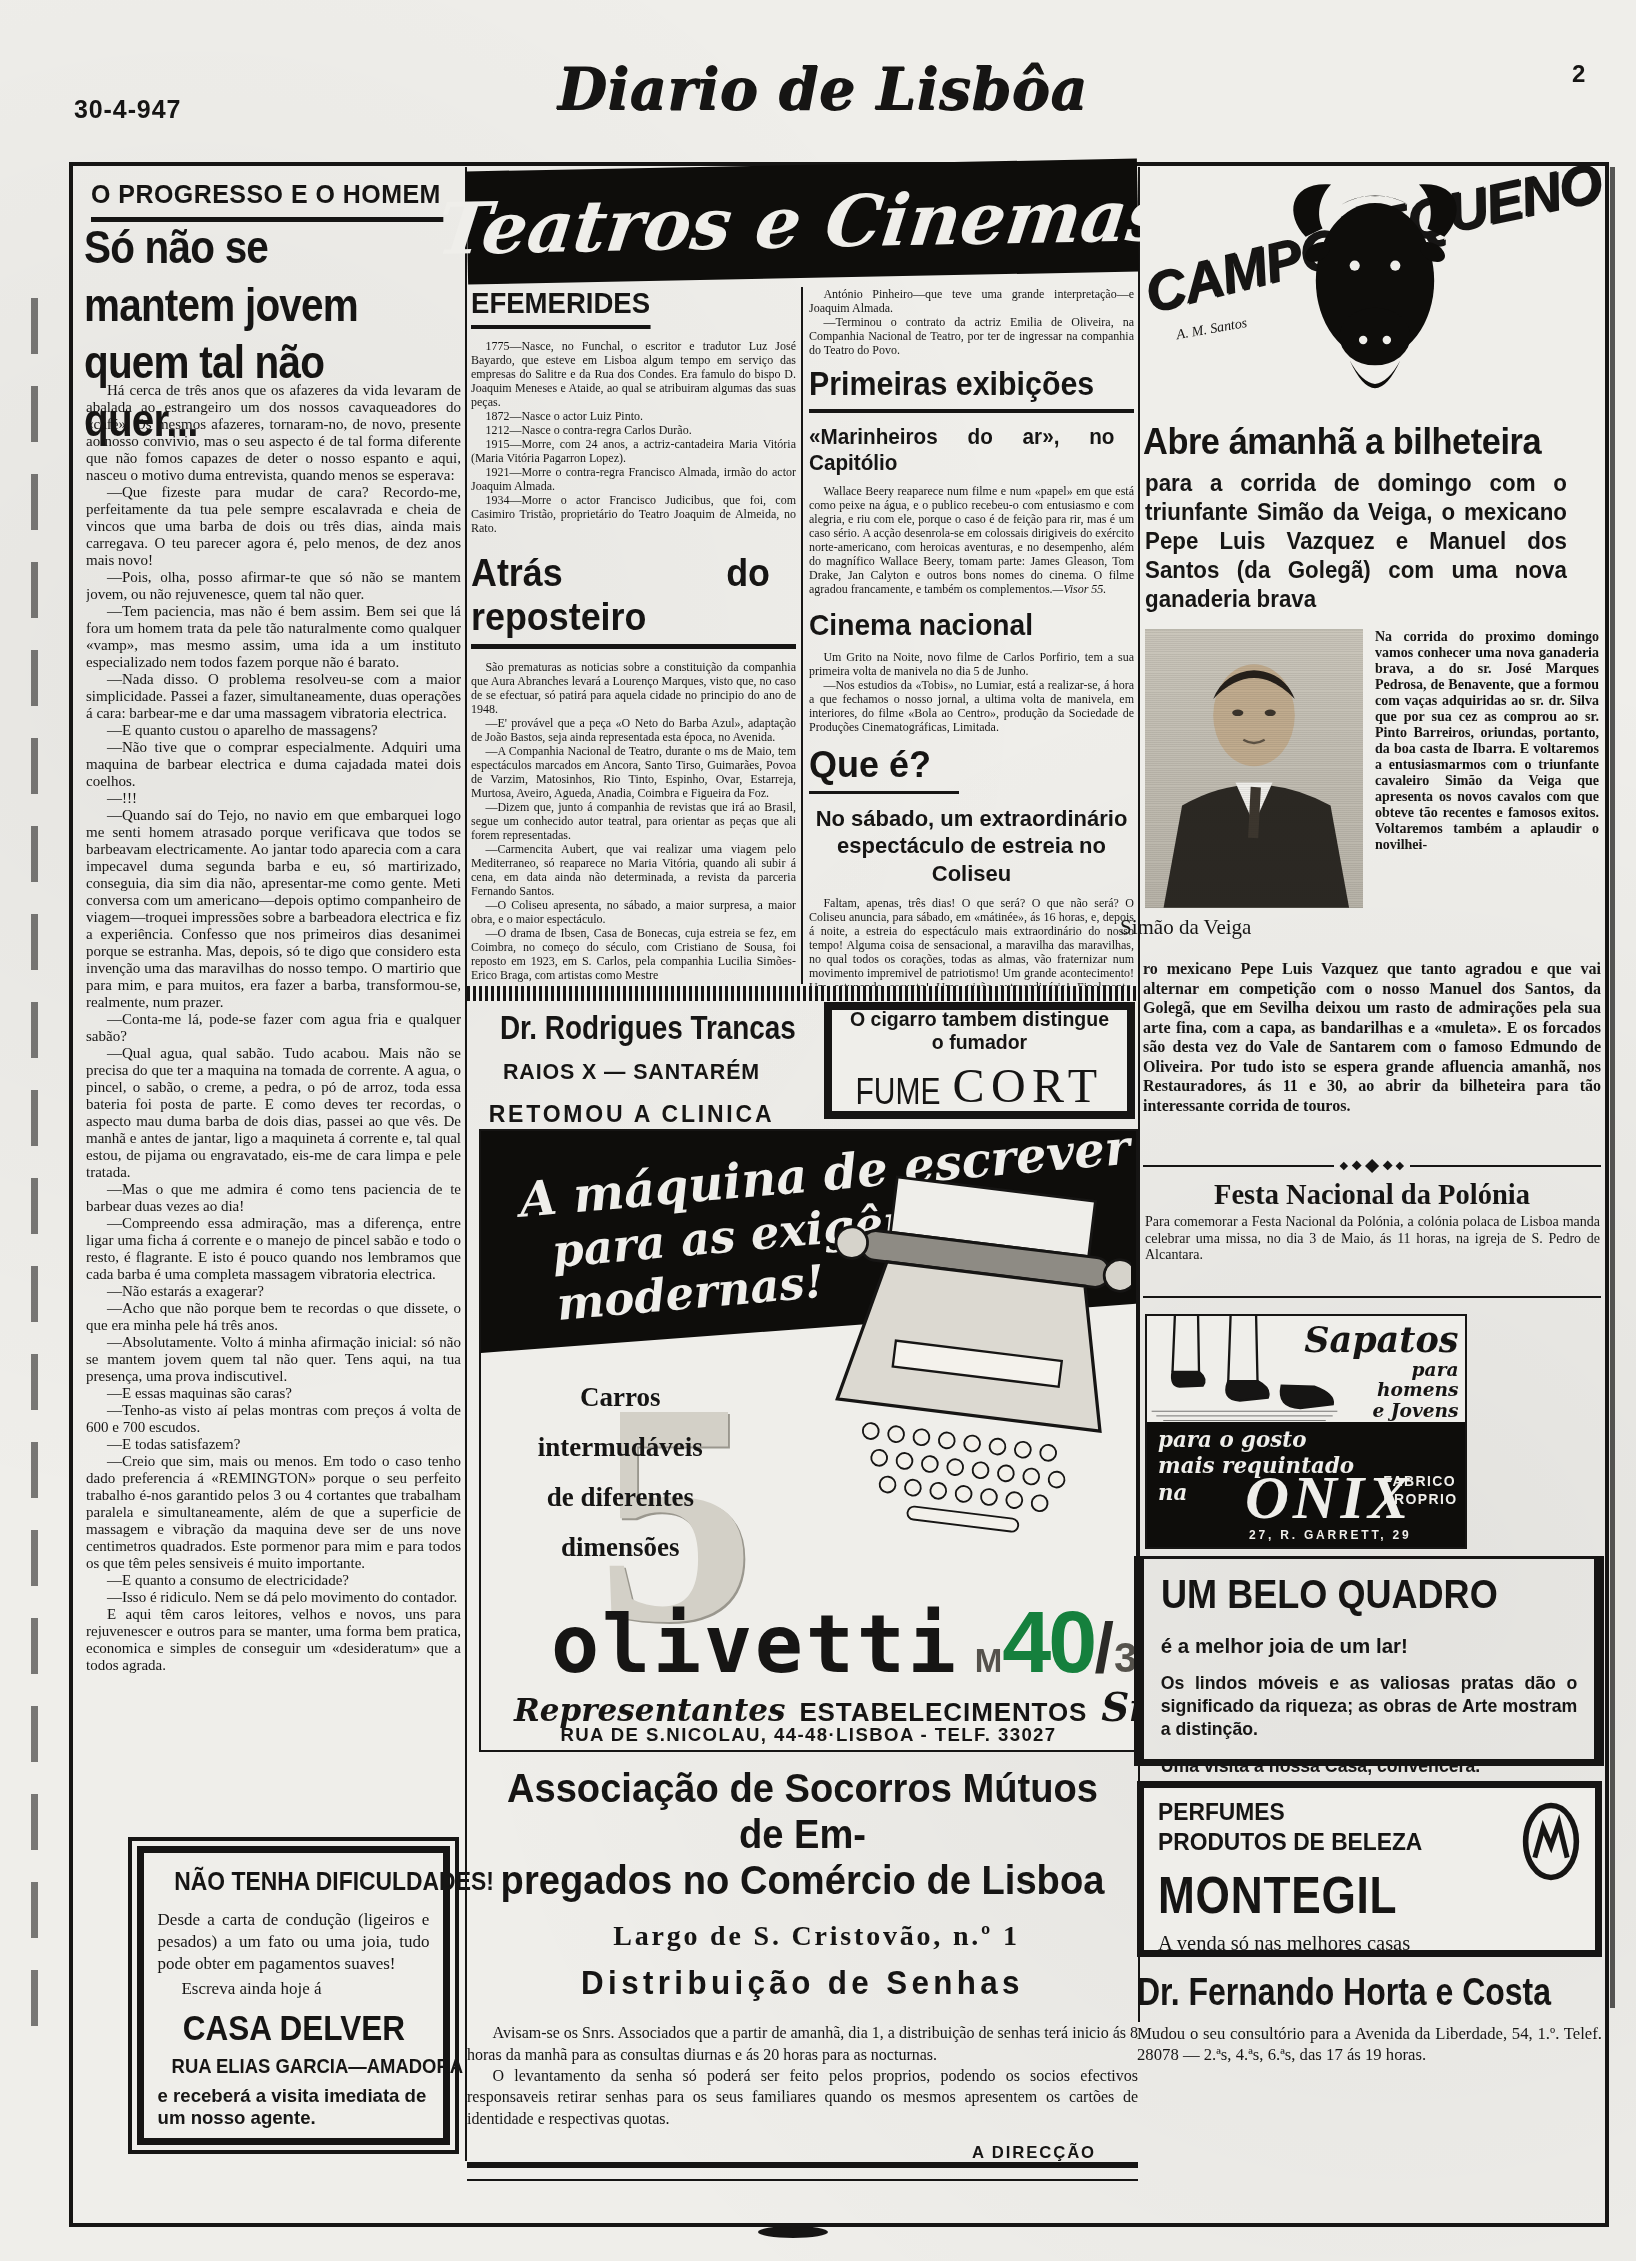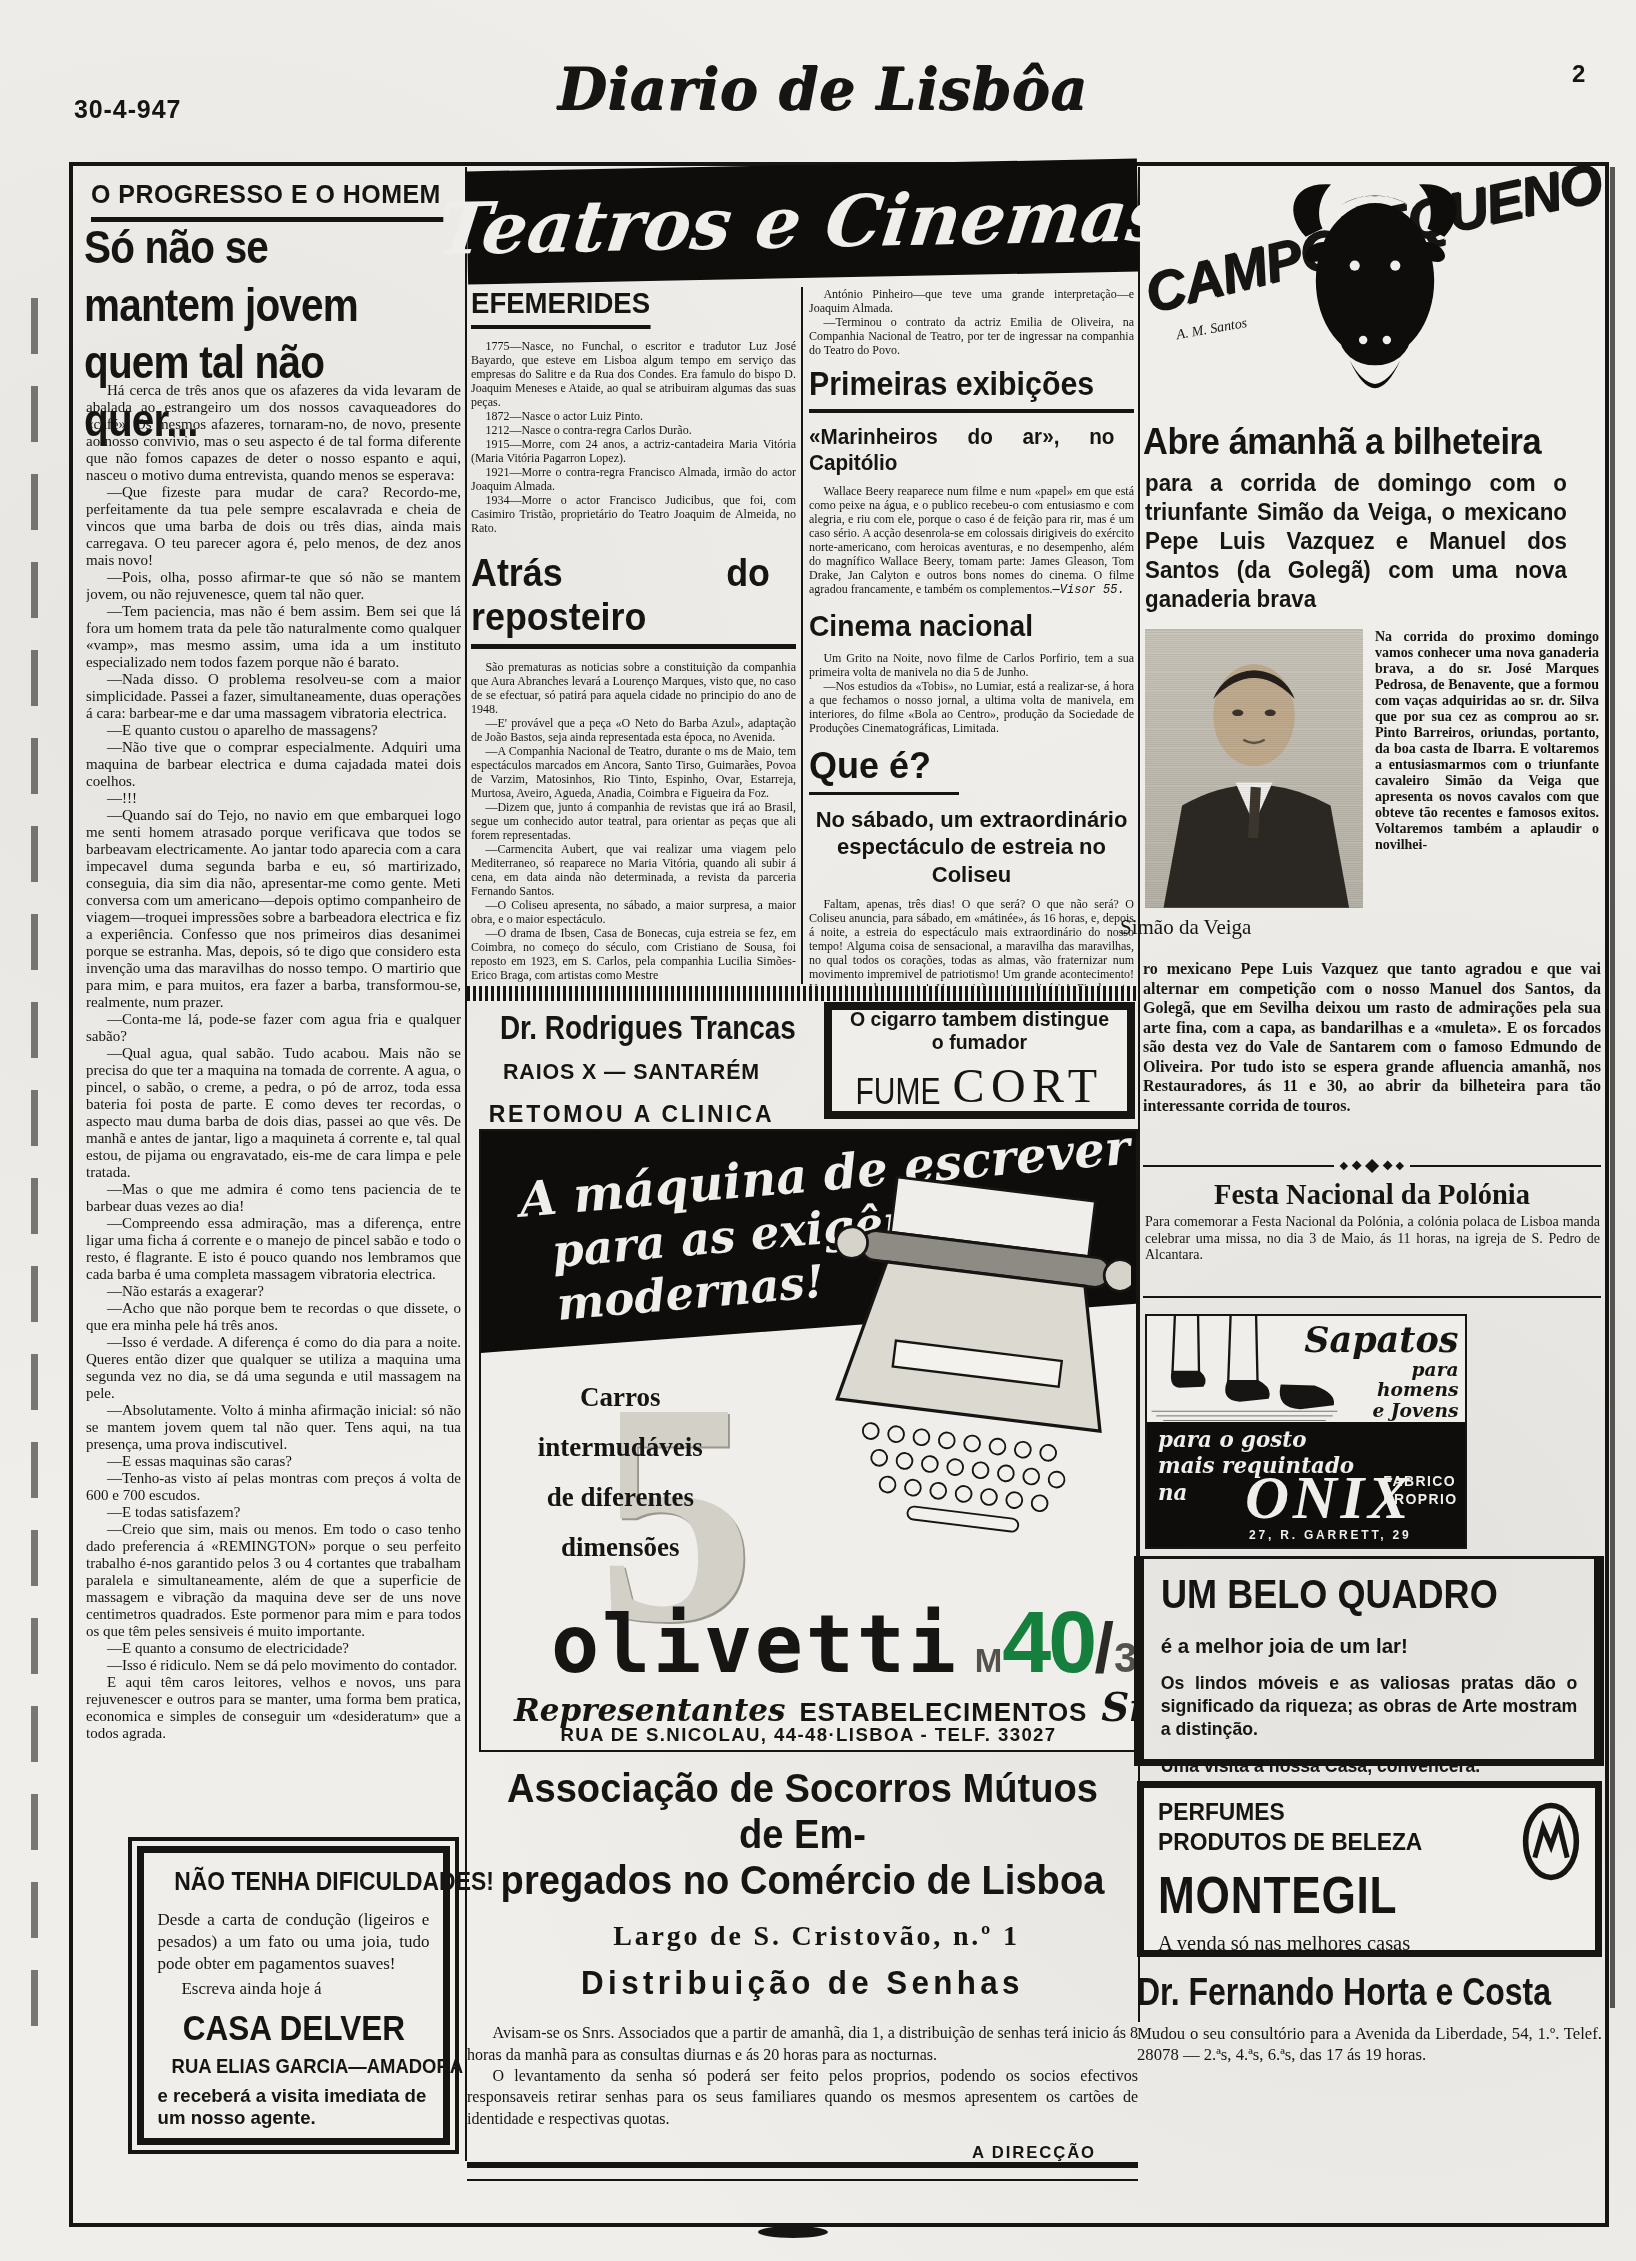--- a/index.html
+++ b/index.html
@@ -36,21 +36,21 @@
   .h-efem{font:bold 29px "Liberation Sans",sans-serif;border-bottom:4.2px solid #161514;
     display:inline-block;padding-bottom:4.6px;margin-bottom:10.2px;transform:scaleX(.95);transform-origin:left;}
   .h-repost{font:bold 39px "Liberation Sans",sans-serif;margin:16px 0 0;transform:scaleX(.92);transform-origin:left;}
   .rule8{height:4.2px;background:#161514;margin:5.6px 0 11px;}
   .h-prim{font:bold 33px "Liberation Sans",sans-serif;margin:8.4px 0 0;transform:scaleX(.92);transform-origin:left;}
   .h-marin{font:bold 22px "Liberation Sans",sans-serif;margin:11px 0 7.4px;transform:scaleX(.94);transform-origin:left;}
   .h-cine{font:bold 30px "Liberation Sans",sans-serif;margin:12px 0 8.4px;transform:scaleX(.94);transform-origin:left;}
   .h-quee{font:bold 36px "Liberation Sans",sans-serif;margin:10.2px 0 0;}
   .rule-half{height:3.7px;background:#161514;width:46%;margin:4.6px 0 10.2px;}
   .h-coliseu{font:bold 22px "Liberation Sans",sans-serif;text-align:center;line-height:1.25;margin:0 0 8.4px;}
-  .visor{font-style:italic;font-family:Liberation Mono, monospace;}
+  .visor{font-style:italic;}
   
   .hatch{left:467px;top:986px;width:671px;height:15px;
     background:repeating-linear-gradient(90deg,#161514 0 3.3px,#efeeea 3.3px 6px);}
   .trancas{left:471px;top:1008px;width:321px;text-align:center;}
   .trancas .nm{font:bold 34px "Liberation Sans",sans-serif;transform:scaleX(.82);transform-origin:center;white-space:nowrap;}
   .trancas .l1{font:bold 21.4px "Liberation Sans",sans-serif;margin-top:13px;letter-spacing:0.9px;}
   .trancas .l2{font:bold 23px "Liberation Sans",sans-serif;margin-top:16px;letter-spacing:2.8px;}
   .cort{left:824px;top:1002px;width:311px;height:117px;border:8.4px solid #161514;background:#efeeea;
     display:flex;flex-direction:column;justify-content:center;padding:2.8px 6.5px;box-sizing:border-box;}
   .cort .t{font:bold 19.5px "Liberation Sans",sans-serif;text-align:center;line-height:1.2;}
@@ -189,21 +189,20 @@
       <p>—E quanto custou o aparelho de massagens?</p>
       <p>—Não tive que o comprar especialmente. Adquiri uma maquina de barbear electrica e duma cajadada matei dois coelhos.</p>
       <p>—!!!</p>
       <p>—Quando saí do Tejo, no navio em que embarquei logo me senti homem atrasado porque verificava que todos se barbeavam electricamente. Ao jantar todo aparecia com a cara impecavel duma segunda barba e eu, só martirizado, conseguia, dia sim dia não, apresentar-me como gente. Meti conversa com um americano—depois optimo companheiro de viagem—troquei impressões sobre a barbeadora electrica e fiz a experiência. Confesso que nos primeiros dias desanimei porque se estranha. Mas, depois, só te digo que considero esta invenção uma das maravilhas do nosso tempo. O martirio que para mim, e para muitos, era fazer a barba, transformou-se, realmente, num prazer.</p>
       <p>—Conta-me lá, pode-se fazer com agua fria e qualquer sabão?</p>
       <p>—Qual agua, qual sabão. Tudo acabou. Mais não se precisa do que ter a maquina na tomada de corrente. A agua, o pincel, o sabão, o creme, a pedra, o pó de arroz, toda essa bateria foi posta de parte. E como deves ter recordas, o aspecto mau duma barba de dois dias, passei ao que vês. De manhã e antes de jantar, ligo a maquineta á corrente e, tal qual estou, de pijama ou engravatado, eis-me de cara limpa e pele tratada.</p>
       <p>—Mas o que me admira é como tens paciencia de te barbear duas vezes ao dia!</p>
       <p>—Compreendo essa admiração, mas a diferença, entre ligar uma ficha á corrente e o manejo de pincel sabão e todo o resto, é flagrante. E isto é pouco quando nos lembramos que cada barba é uma completa massagem vibratoria electrica.</p>
       <p>—Não estarás a exagerar?</p>
       <p>—Acho que não porque bem te recordas o que dissete, o que era minha pele há três anos.</p>
-      <p>—Isso é verdade. A diferença é como do dia para a noite. Queres então dizer que qualquer se utiliza a maquina uma segunda vez no dia, se dá uma segunda e util massagem na pele.</p>
       <p>—Absolutamente. Volto á minha afirmação inicial: só não se mantem jovem quem tal não quer. Tens aqui, na tua presença, uma prova indiscutivel.</p>
       <p>—E essas maquinas são caras?</p>
       <p>—Tenho-as visto aí pelas montras com preços á volta de 600 e 700 escudos.</p>
       <p>—E todas satisfazem?</p>
       <p>—Creio que sim, mais ou menos. Em todo o caso tenho dado preferencia á «REMINGTON» porque o seu perfeito trabalho é-nos garantido pelos 3 ou 4 cortantes que trabalham paralela e simultaneamente, além de que a superficie de massagem e vibração da maquina deve ser de uns nove centimetros quadrados. Este pormenor para mim e para todos os que têm peles sensiveis é muito importante.</p>
       <p>—E quanto a consumo de electricidade?</p>
       <p>—Isso é ridiculo. Nem se dá pelo movimento do contador.</p>
       <p>E aqui têm caros leitores, velhos e novos, uns para rejuvenescer e outros para se manter, uma forma bem pratica, economica e simples de conseguir um «desideratum» que a todos agrada.</p>
     </div>
 

